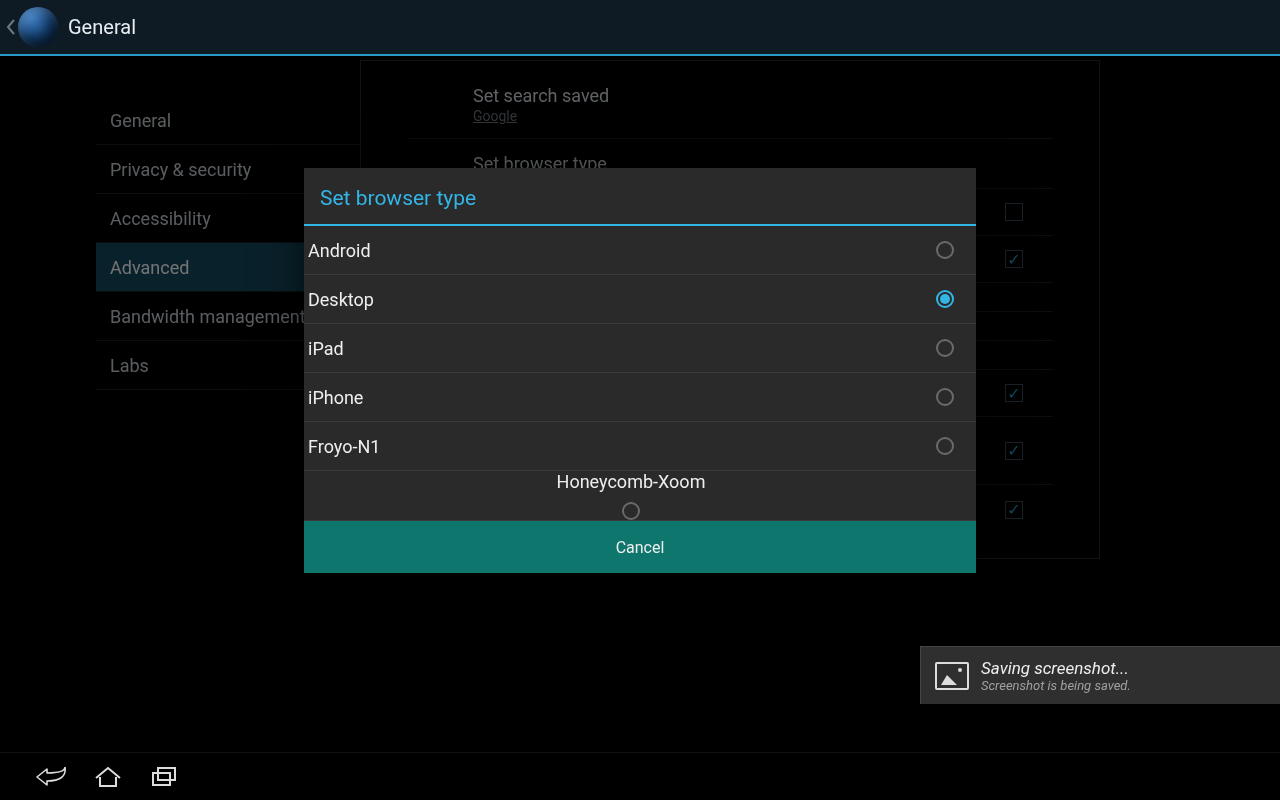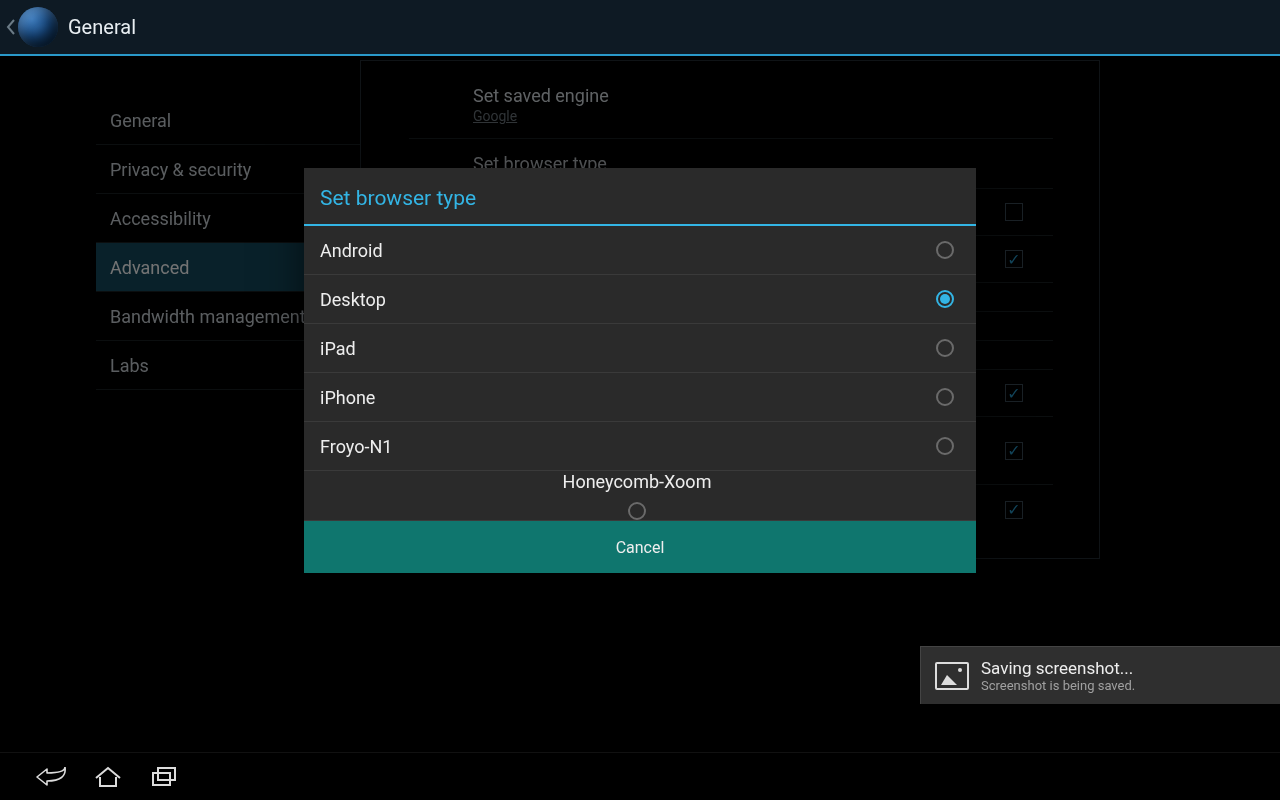--- a/index.html
+++ b/index.html
@@ -86,21 +86,21 @@
   box-shadow: 0 6px 40px rgba(0,0,0,0.6);
 }
 .dialog-title {
   color: #33b5e5; font-size: 21px;
   padding: 18px 16px 14px 16px;
   border-bottom: 2px solid #33b5e5;
 }
 .dialog-option {
   display: flex; align-items: center;
   height: 49px;
-  padding: 0 22px 0 16px;
+  padding: 0 22px 0 4px;
   border-bottom: 1px solid #3a3a3a;
   font-size: 18px; color: #eee;
   cursor: pointer;
 }
 .dialog-option:last-of-type { border-bottom: none; flex-direction: column; }
 .dialog-option .lbl { flex: 1; }
 .radio {
   width: 18px; height: 18px; border: 2px solid #6a6a6a; border-radius: 50%;
   display:flex; align-items:center; justify-content:center;
 }
@@ -133,20 +133,21 @@
 
 .toast {
   position: absolute;
   right: 0; bottom: 48px;
   width: 360px; height: 58px;
   background: #2f2f2f;
   border-left: 1px solid #444;
   border-top: 1px solid #444;
   display:flex; align-items:center;
   padding: 0 14px;
+  font-style: italic;
 }
 .toast .thumb {
   width: 34px; height: 28px;
   border: 2px solid #ddd; border-radius: 2px;
   position: relative; margin-right: 12px;
 }
 .toast .thumb::after {
   content:""; position:absolute; left:4px; bottom:3px;
   width:0; height:0;
   border-left: 6px solid transparent;
@@ -181,21 +182,21 @@
       <div class="sidebar-item">Accessibility</div>
       <div class="sidebar-item active">Advanced</div>
       <div class="sidebar-item">Bandwidth management</div>
       <div class="sidebar-item">Labs</div>
     </div>
 
   <div class="content-frame">
     <div class="content-box" id="settings-list">
         <div class="setting">
           <div class="texts">
-            <div class="primary">Set saved engine</div>
+            <div class="primary">Set search saved</div>
             <div class="secondary">Google</div>
           </div>
         </div>
         <div class="setting">
           <div class="texts">
             <div class="primary">Set browser type</div>
           </div>
         </div>
         <div class="setting">
           <div class="texts">

